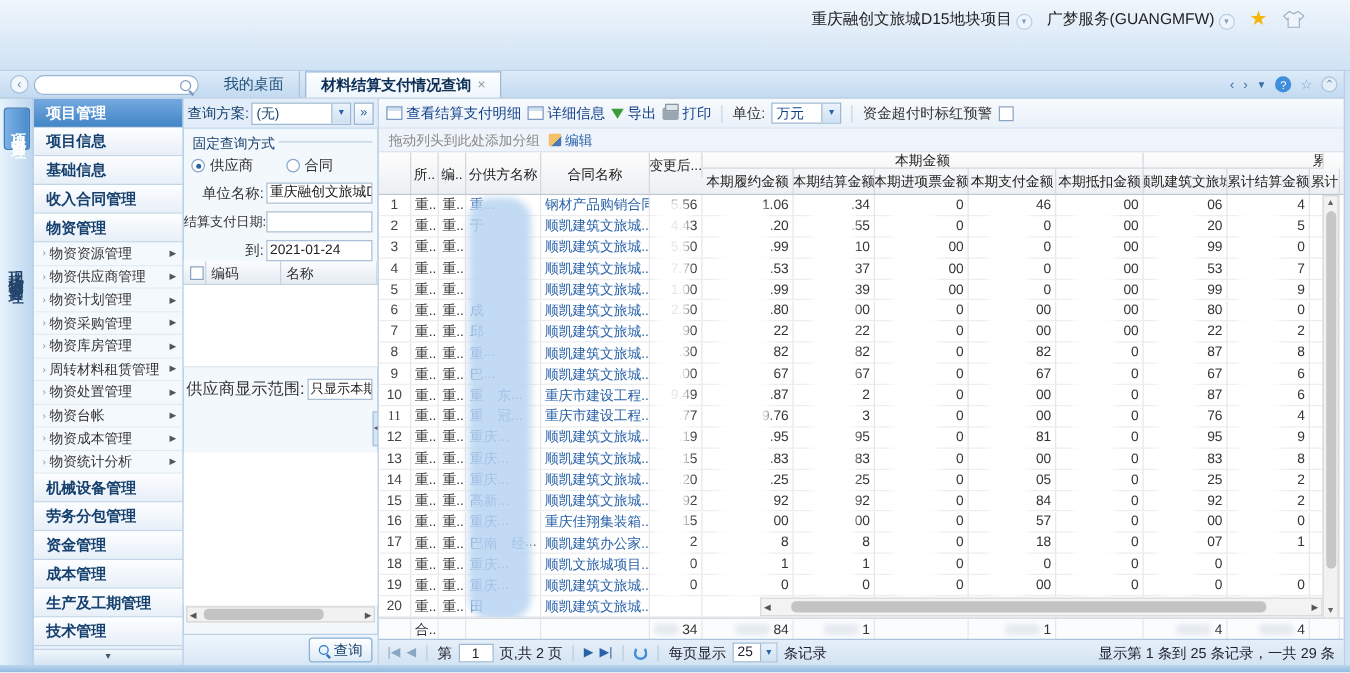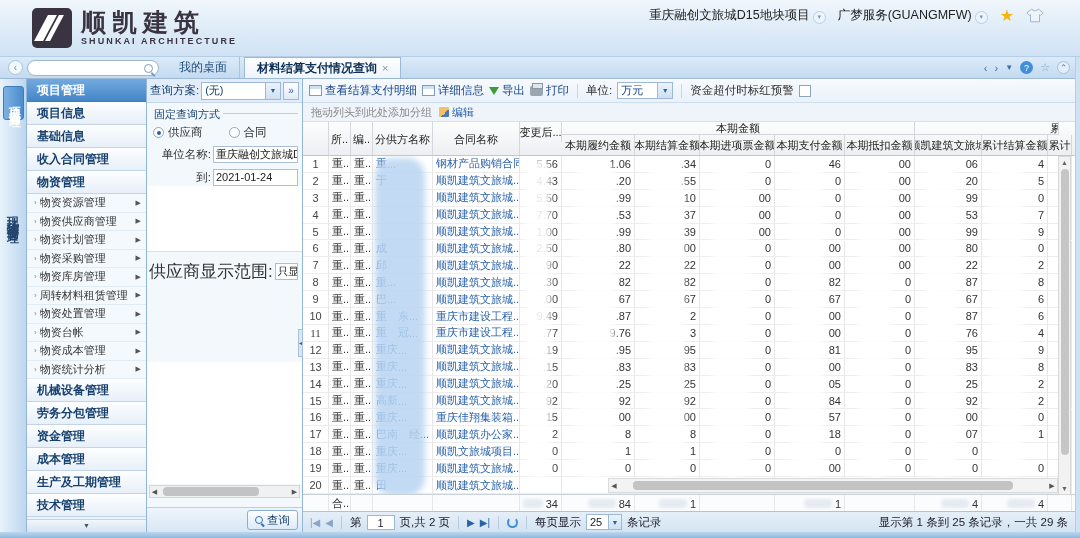--- a/index.html
+++ b/index.html
@@ -120,27 +120,20 @@
 
 #redge{position:absolute;left:1075px;top:57px;width:5px;height:475px;background:#cfe2f4;border-left:1px solid #b5cde6}
 #bstrip{position:absolute;left:0;top:532px;width:1080px;height:6px;background:linear-gradient(#bcd6ee,#8fb8df)}
 </style>
 </head>
 <body>
 
 <div id="stage">
 
   <div id="header">
-    <div id="logo">
-      <div class="mark"></div>
-      <div>
-        <div class="t1">顺凯建筑</div>
-        <div class="t2">SHUNKAI ARCHITECTURE</div>
-      </div>
-    </div>
     <div id="hdr-right">
       <span><span>重庆融创文旅城D15地块项目</span><span class="ddchip">▾</span></span>
       <span><span>广梦服务(GUANGMFW)</span><span class="ddchip">▾</span></span>
       <span class="star">★</span>
       <svg class="shirt" viewBox="0 0 20 16">
           <path d="M6 1 L10 3 L14 1 L19 5 L16 8 L15 7 L15 15 L5 15 L5 7 L4 8 L1 5 Z" fill="#eef4fa" stroke="#9ab0c8" stroke-width="1"></path>
         </svg>
     </div>
   </div>
 
@@ -258,26 +251,37 @@
       <div class="rd">
           <span class="rdot"></span>
           <span>合同</span>
         </div>
     </div>
     <div class="frow">
         <span class="flab">单位名称:</span>
         <span class="inp">重庆融创文旅城D15地块</span>
       </div>
     <div class="frow">
+        <span class="flab" style="font-size:10.5px">结算支付日期:</span>
+        <span class="inp"></span>
+      </div>
+    <div class="frow">
         <span class="flab">到:</span>
         <span class="inp">2021-01-24</span>
       </div>
+    <div class="qgh">
+      <div style="width:18px;justify-content:center">
+          <span class="cbx"></span>
+        </div>
+      <div style="width:60px">编码</div>
+      <div style="flex:1">名称</div>
+    </div>
     <div class="qgb"></div>
     <div class="frow" style="margin-top:8px">
-        <span style="font-size:17px;white-space:nowrap;margin-left:2px">供应商显示范围:</span>
+        <span style="font-size:13px;white-space:nowrap;margin-left:2px">供应商显示范围:</span>
         <span class="inp" style="font-size:10.5px">只显示本期或欠付有值</span>
       </div>
     <div class="qwhite"></div>
     <div class="qhs">
         <span class="ar">◀</span>
         <span class="thumb"></span>
         <span class="ar" style="margin-left:auto">▶</span>
       </div>
     <div class="qfoot">
       <div class="qbtn">

